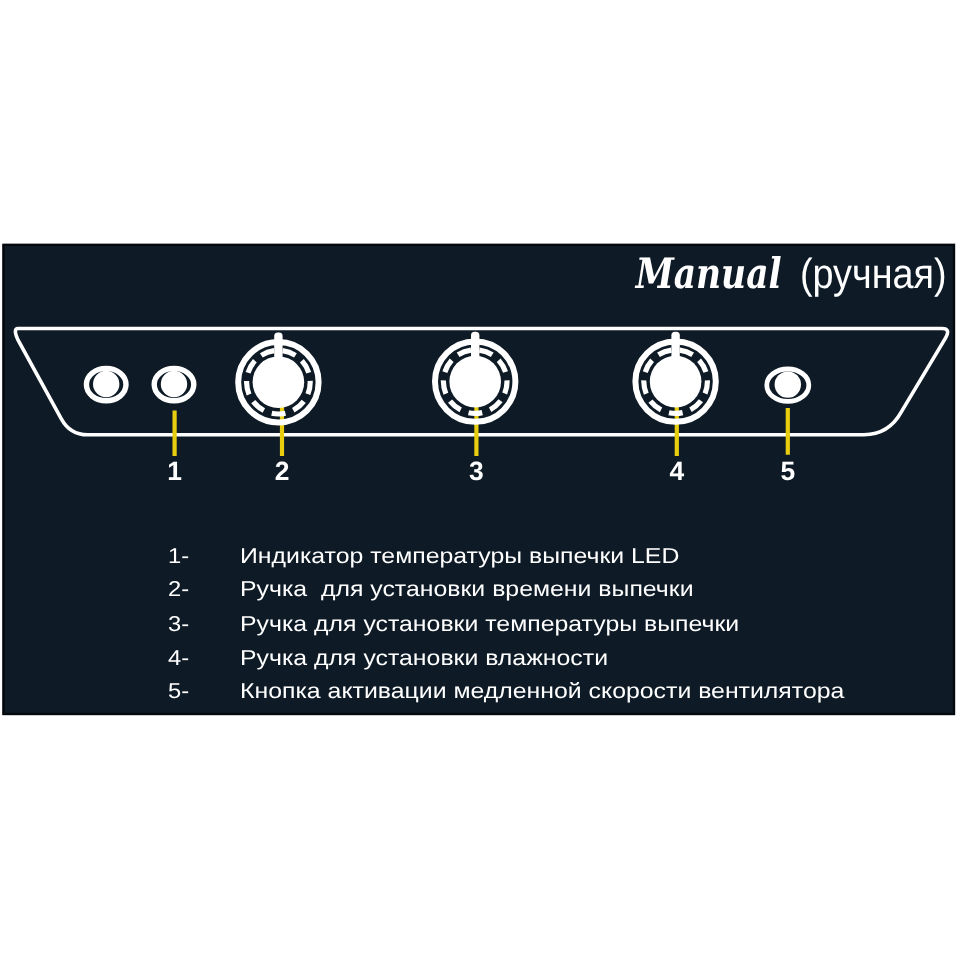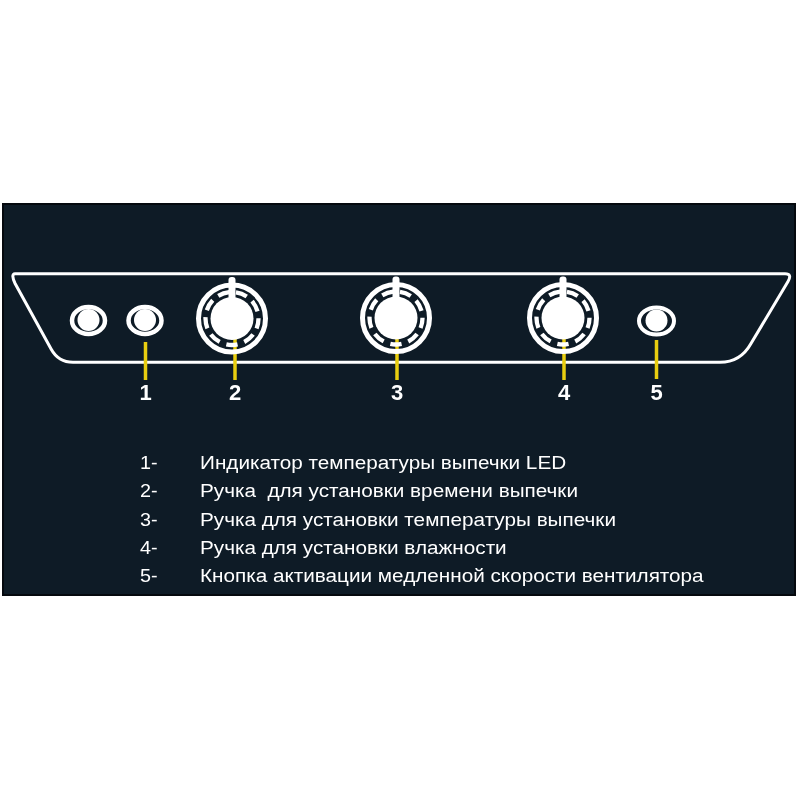--- a/index.html
+++ b/index.html
@@ -75,20 +75,24 @@
   .legend-num { width: 60px; }
   .legend-num, .legend-text { display: inline-block; transform-origin: 0 50%; }
   .legend-num { transform: scaleX(1.1); }
   .legend-text { transform: scaleX(1.15); }
 </style>
 </head>
 <body>
 
 <div class="panel">
 
+  <div class="title">
+    <span class="brand">Manual</span>
+    <span class="translation">(ручная)</span>
+  </div>
 
   <svg class="graphic" width="794" height="393" viewBox="0 0 794 393">
 
     <path class="outline" d="M 13 70.8 H 783 Q 790.5 70.8 786 78.5 L 749 140.5 Q 738.5 159.3 718 159.3 H 71 Q 56.4 159.3 49.1 146 L 13.1 80.5 Q 8.6 70.8 13 70.8 Z"></path>
 
     <g>
       <line class="callout-line" x1="143.5" y1="139" x2="143.5" y2="177"></line>
       <line class="callout-line" x1="233" y1="134" x2="233" y2="177"></line>
       <line class="callout-line" x1="395" y1="136" x2="395" y2="177"></line>
       <line class="callout-line" x1="562" y1="136" x2="562" y2="177"></line>

